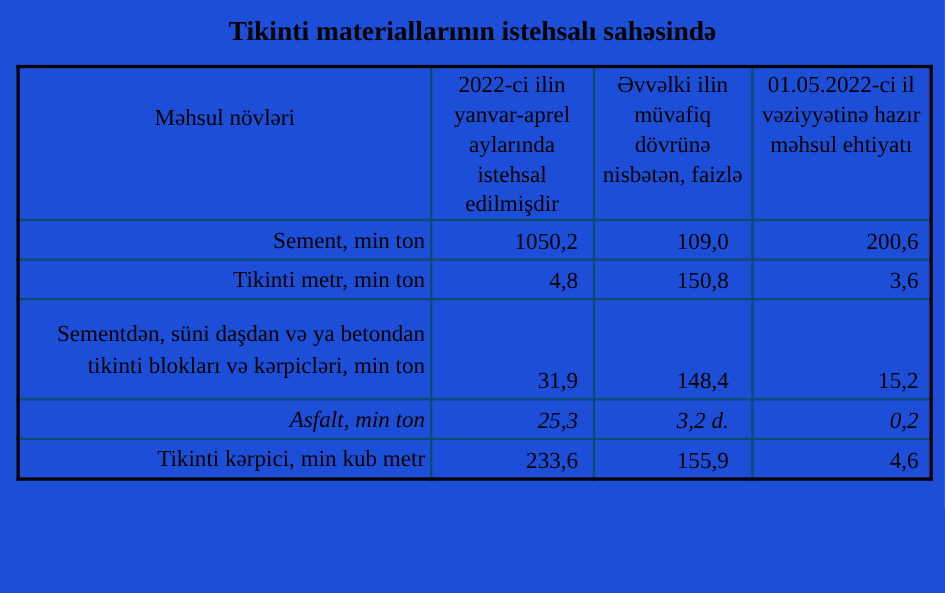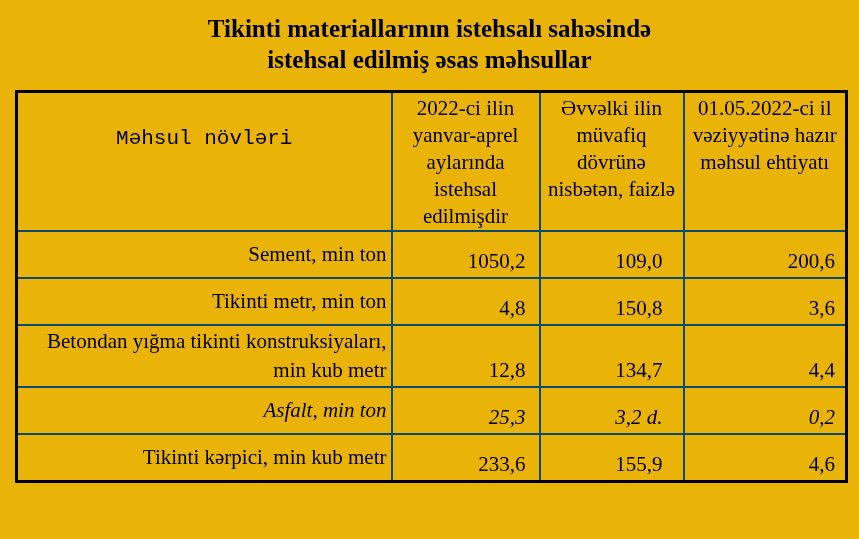--- a/index.html
+++ b/index.html
@@ -4,21 +4,21 @@
 <style>
   html, body {
     margin: 0;
     padding: 0;
     background: #ffffff;
   }
   .page {
     position: relative;
     width: 859px;
     height: 539px;
-    background: #eab308;
+    background: #1d4ed8;
     font-family: "Liberation Serif", "DejaVu Serif", serif;
     color: #000000;
     overflow: hidden;
   }
   .title {
     padding-top: 13px;
     text-align: center;
     font-weight: bold;
     font-size: 25px;
     line-height: 31px;
@@ -41,52 +41,50 @@
     font-weight: normal;
     text-align: center;
     vertical-align: top;
     line-height: 27px;
     padding: 2px 3px 0 3px;
     border-bottom: 3px solid #000000;
   }
   thead th.products-col {
     vertical-align: middle;
     padding-bottom: 48px;
-    font-family: Liberation Mono, monospace;
   }
   tbody td.name {
     text-align: right;
     vertical-align: middle;
     padding: 1px 4px 1px 9px;
     line-height: 29px;
   }
   tbody td.num {
     text-align: right;
     vertical-align: bottom;
     line-height: 27px;
   }
-  tbody td.c2 { padding: 16px 13px 2px 2px; }
+  tbody td.c2 { padding: 5px 13px 2px 2px; }
   tbody td.c3 { padding: 0 20px 2px 2px; }
   tbody td.c4 { padding: 0 10px 2px 2px; }
   tr.r1 { height: 31px; }
   tr.r2 { height: 29px; }
   tr.r3 { height: 30px; }
   tr.r4 { height: 91px; }
   tr.r5 { height: 50px; }
   tr.r6 { height: 28px; font-style: italic; }
   tr.r7 { height: 29px; }
 </style>
 </head>
 <body>
 
 <div class="page">
 
   <div class="title">
     <div>Tikinti materiallarının istehsalı sahəsində</div>
-    <div>istehsal edilmiş əsas məhsullar</div>
   </div>
 
   <table class="stats">
     <colgroup>
       <col style="width:375px">
       <col style="width:148px">
       <col style="width:144px">
       <col style="width:163px">
     </colgroup>
     <thead>
@@ -103,25 +101,25 @@
         <td class="num c2">1050,2</td>
         <td class="num c3">109,0</td>
         <td class="num c4">200,6</td>
       </tr>
       <tr class="r2">
         <td class="name">Tikinti metr, min ton</td>
         <td class="num c2">4,8</td>
         <td class="num c3">150,8</td>
         <td class="num c4">3,6</td>
       </tr>
-      <tr class="r5">
-        <td class="name">Betondan yığma tikinti konstruksiyaları, min kub metr</td>
-        <td class="num c2">12,8</td>
-        <td class="num c3">134,7</td>
-        <td class="num c4">4,4</td>
+      <tr class="r4">
+        <td class="name">Sementdən, süni daşdan və ya betondan tikinti blokları və kərpicləri, min ton</td>
+        <td class="num c2">31,9</td>
+        <td class="num c3">148,4</td>
+        <td class="num c4">15,2</td>
       </tr>
       <tr class="r6">
         <td class="name">Asfalt, min ton</td>
         <td class="num c2">25,3</td>
         <td class="num c3">3,2 d.</td>
         <td class="num c4">0,2</td>
       </tr>
       <tr class="r7">
         <td class="name">Tikinti kərpici, min kub metr</td>
         <td class="num c2">233,6</td>

